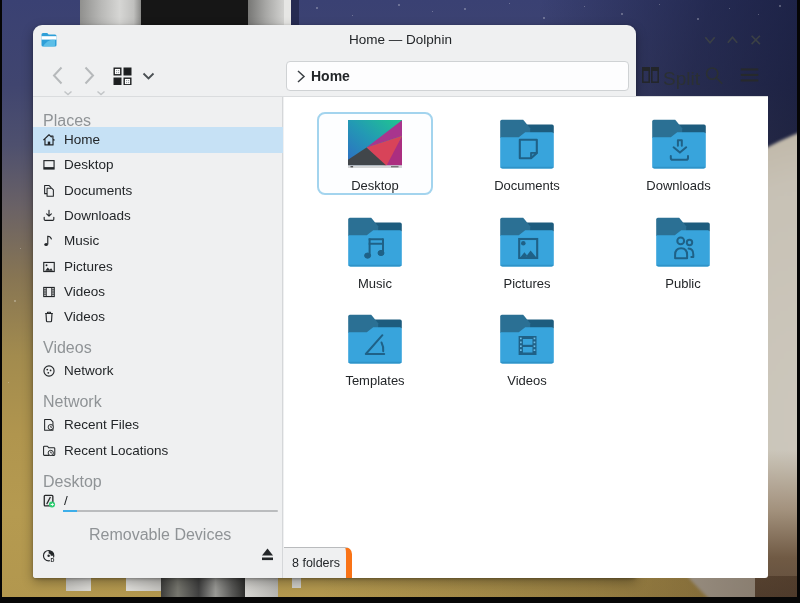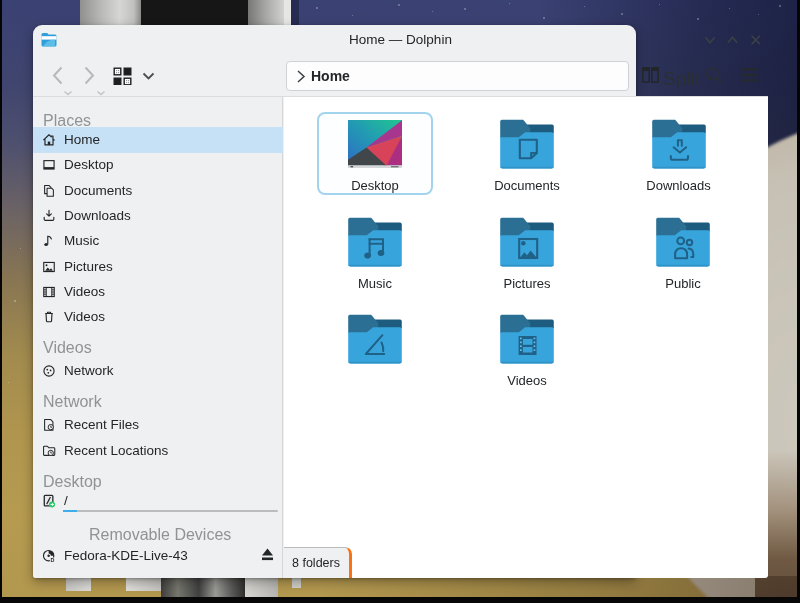--- a/index.html
+++ b/index.html
@@ -58,21 +58,21 @@
 
 
 .gitem { position:absolute; width:116px; height:81px; }
 .gitem .icon { position:absolute; left:50%; top:6px; margin-left:-28px; width:56px; height:50px; }
 .gitem .lbl { position:absolute; left:-20px; right:-20px; top:65px; text-align:center; font-size:13px; color:#232629; }
 #sel { position:absolute; left:284px; top:87px; width:116px; height:83px;
   border:2px solid #a3d4ee; border-radius:8px; background:#fdfeff; }
 
 
 #stab { left:251px; top:522px; width:68px; height:31px; background:#eff0f1;
-  border-top:1px solid #b9bbbd; border-right:3px solid #f97316; border-radius:0 7px 0 0; }
+  border-top:1px solid #b9bbbd; border-right:6px solid #f97316; border-radius:0 7px 0 0; }
 #stab span { position:absolute; left:8px; top:8px; font-size:12.5px; color:#232629; }
 </style>
 </head>
 <body>
 <svg width="0" height="0" style="position:absolute">
 <defs>
 <g id="folder">
   <path d="M28,5.6 H53 Q54.8,5.6 54.8,7.4 V14.6 H28 Z" fill="#1d5c7e"></path>
   <path d="M1.2,19 V2.4 Q1.2,0.7 2.9,0.7 H24.2 L31.2,9.3 V19 Z" fill="#2b7094"></path>
   <path d="M1.2,18.2 L19.8,18.2 L26.2,13.2 L52.8,13.2 Q54.8,13.2 54.8,15.2 L54.8,47.3 Q54.8,49.6 52.5,49.6 L3.5,49.6 Q1.2,49.6 1.2,47.3 Z" fill="#38a4dc"></path>
@@ -289,21 +289,20 @@
     </div>
     <div class="slabel" style="top:428.5px;margin-left:46px;">Removable Devices</div>
     <div class="srow" style="top:446px;">
       <svg class="ic" viewBox="0 0 16 16">
         <circle cx="7.6" cy="7.6" r="5.9" fill="none" stroke="#232629" stroke-width="1.3"></circle>
         <path d="M7.6,1.7 a5.9,5.9 0 0 1 5.9,5.9 l-3.4,0 a2.5,2.5 0 0 0 -2.5,-2.5 Z" fill="#232629"></path>
         <circle cx="7.6" cy="7.6" r="1.4" fill="#232629"></circle>
         <rect x="9" y="9.6" width="5.4" height="5.4" rx="1" fill="#eff0f1"></rect>
         <text x="9.8" y="14.4" font-size="6.2" font-weight="bold" fill="#232629" font-family="Liberation Sans">D</text>
       </svg>
-      <span class="tx">Fedora-KDE-Live-43</span>
       <svg class="abs" style="right:9px;top:4px" width="13" height="15" viewBox="0 0 13 15">
         <path d="M6.5,1.5 L12,8.5 H1 Z" fill="#232629"></path>
         <rect x="1" y="10.5" width="11" height="2.6" fill="#232629"></rect>
       </svg>
     </div>
   </div>
   <div class="abs" id="view">
     <div class="abs" id="sel" style="left:33px;top:15px;"></div>
     <div class="gitem" style="left:33px;top:16px;">
       <svg class="icon" viewBox="0 0 56 50">
@@ -383,20 +382,21 @@
       <div class="lbl">Public</div>
     </div>
     <div class="gitem" style="left:33px;top:211.2px;">
       <svg class="icon" viewBox="0 0 56 50">
           <use href="#folder"></use>
         <g fill="none" stroke="#1f6187" stroke-width="2" stroke-linejoin="round" stroke-linecap="round">
           <path d="M18.8,40 H37.2 M18.8,40 L35.4,21.2"></path>
           <path d="M34.5,28.5 q2.2,4.3 1.7,8.7"></path>
         </g>
       </svg>
+      <div class="lbl">Templates</div>
     </div>
     <div class="gitem" style="left:185px;top:211.2px;">
       <svg class="icon" viewBox="0 0 56 50">
           <use href="#folder"></use>
         <rect x="19.6" y="22" width="17.9" height="19" fill="#1f6187"></rect>
         <rect x="23.9" y="25" width="9.6" height="5.8" fill="#38a4dc"></rect>
         <rect x="23.9" y="33" width="9.6" height="5.5" fill="#38a4dc"></rect>
         <g fill="#6cbce4">
           <rect x="21" y="23.6" width="1.7" height="1.7"></rect>
             <rect x="21" y="27.5" width="1.7" height="1.7"></rect>

